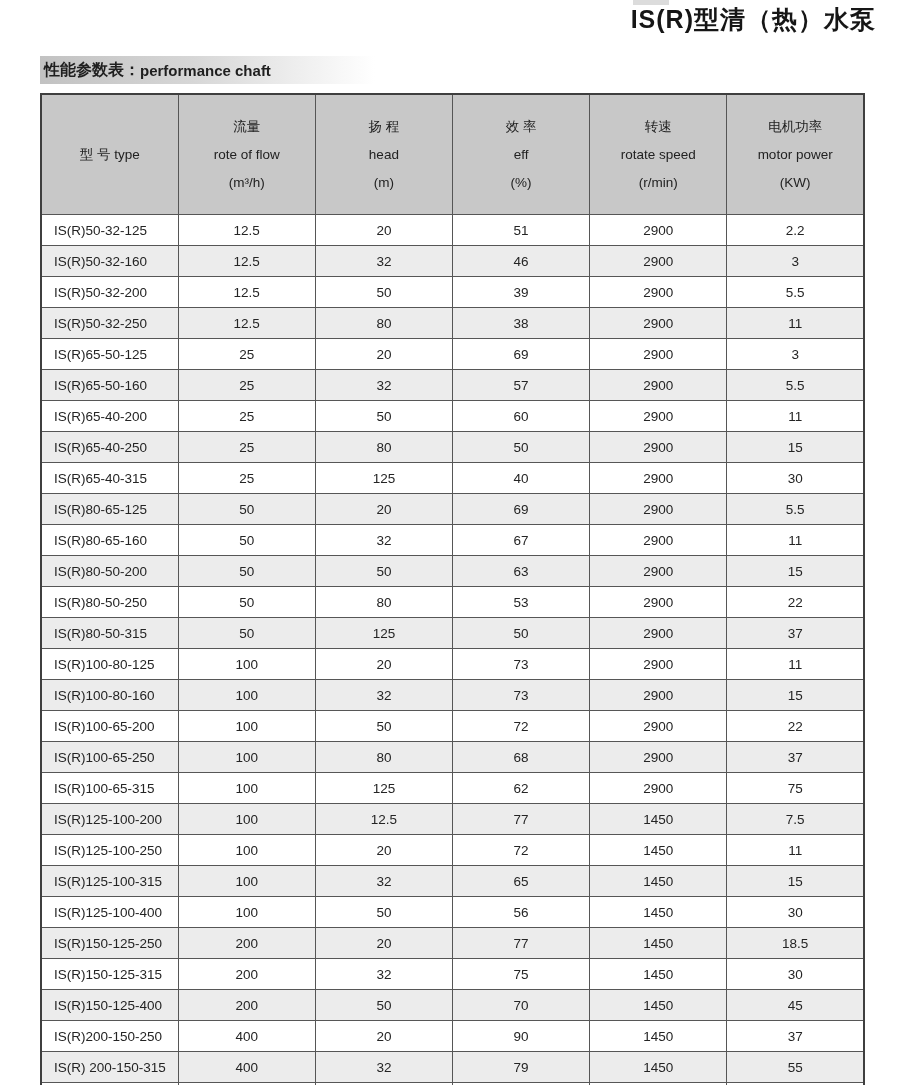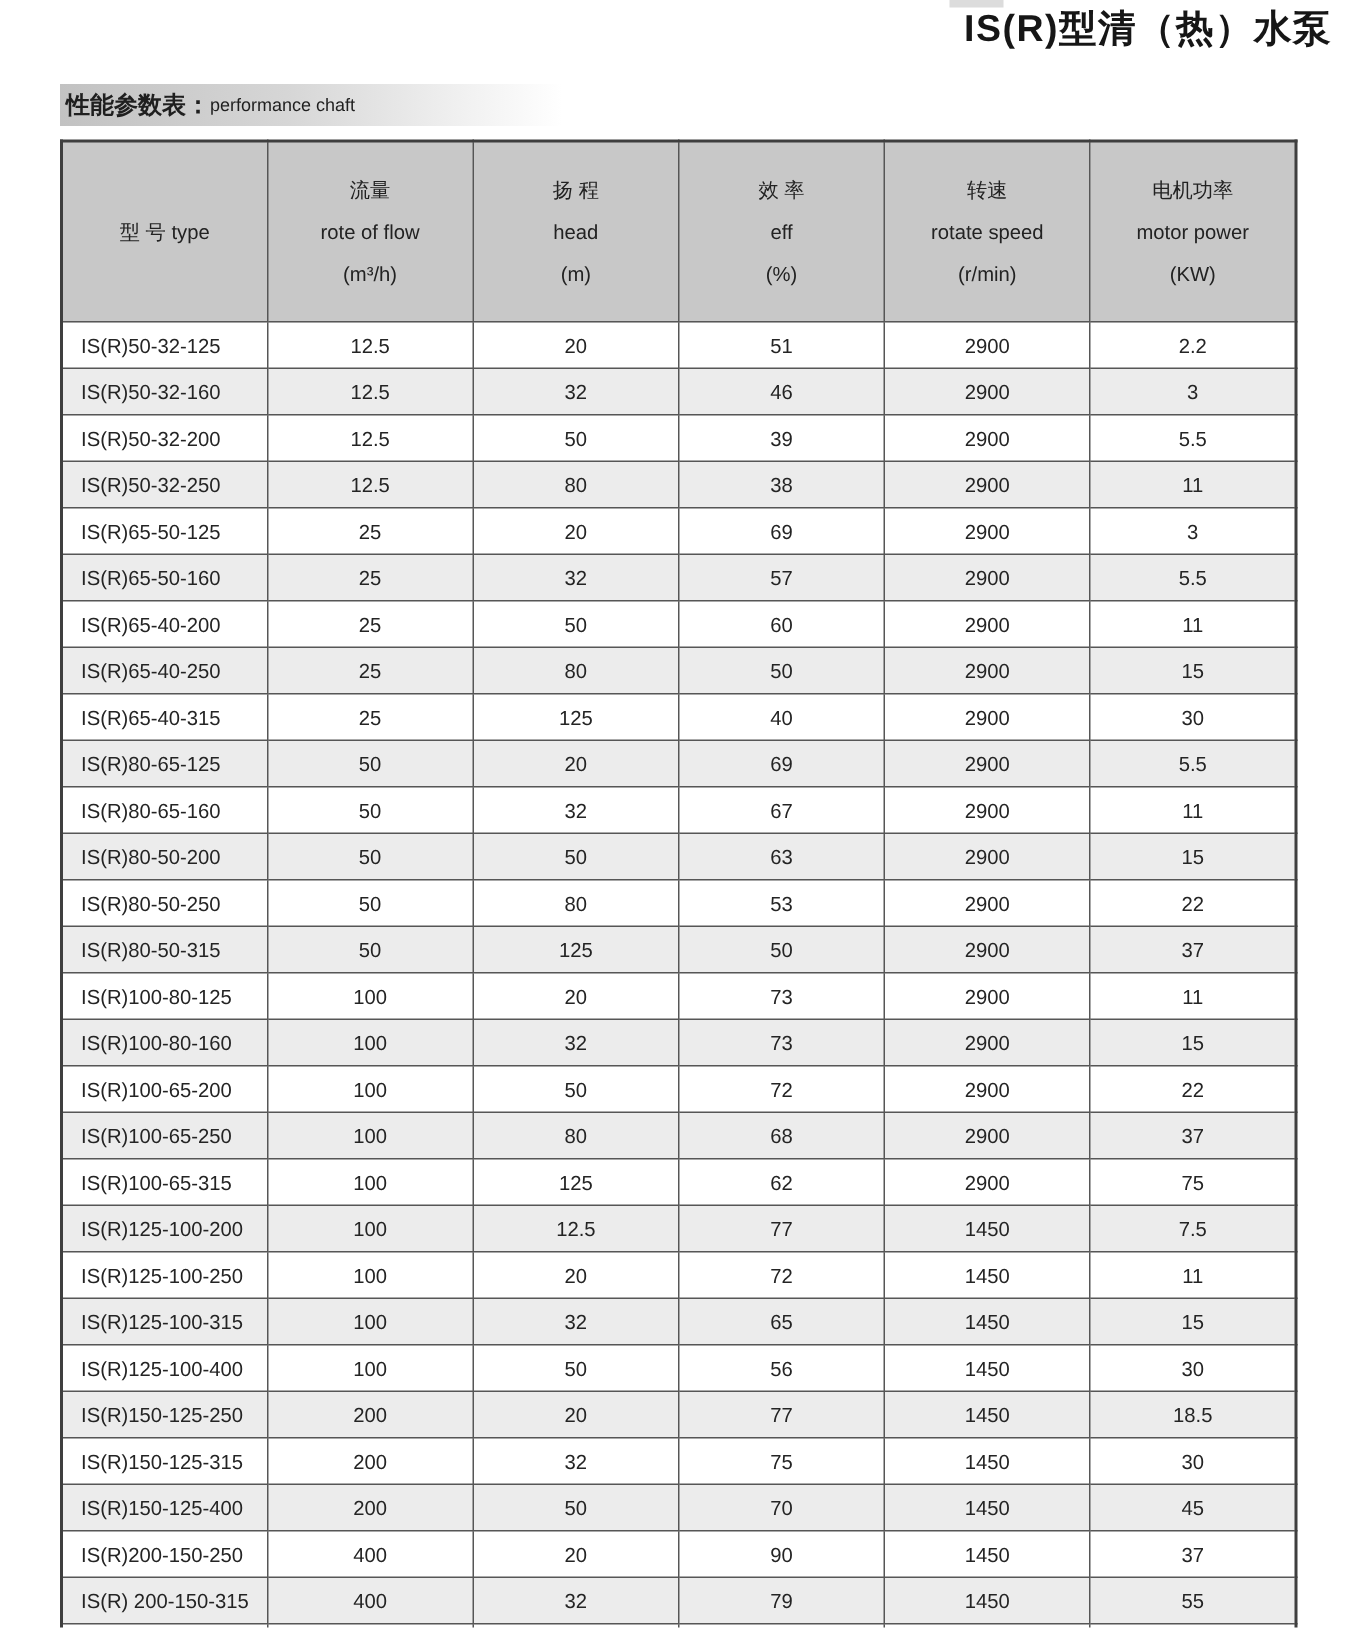--- a/index.html
+++ b/index.html
@@ -9,37 +9,37 @@
     font-family:"Liberation Sans","DejaVu Sans",sans-serif;
     color:#2b2b2b;
     position:relative;
     overflow:hidden;
   }
   .scan-artifact{
     position:absolute;left:633px;top:0;width:36px;height:5px;
     background:#dcdcdc;
   }
   .titles{
-    position:absolute;top:4px;right:12px;text-align:right;margin-left:33px;
+    position:absolute;top:4px;right:24px;text-align:right;margin-left:33px;
   }
   .title-cn{
     font-size:25px;font-weight:600;letter-spacing:1px;color:#161616;
     line-height:30px;
   }
   .title-en{
     font-size:15px;font-weight:400;color:#1d1d1d;line-height:18px;
   }
   .section-bar{
     position:absolute;left:40px;top:56px;width:335px;height:28px;
     background:linear-gradient(90deg,#c2c2c2 0%,#d6d6d6 45%,#efefef 78%,#ffffff 100%);
     display:flex;align-items:center;box-sizing:border-box;
     padding-left:4px;white-space:nowrap;
   }
   .section-cn{font-size:16px;font-weight:700;color:#1f1f1f;}
-  .section-en{font-size:12px;font-weight:400;color:#1f1f1f;}
+  .section-en{font-size:15px;font-weight:700;color:#1f1f1f;}
   .perf-table-wrap{
     position:absolute;left:40px;top:93px;width:825px;
   }
   table.perf{
     width:100%;
     border-collapse:collapse;
     table-layout:fixed;
     border:2px solid #3f3f3f;
   }
   table.perf th, table.perf td{

